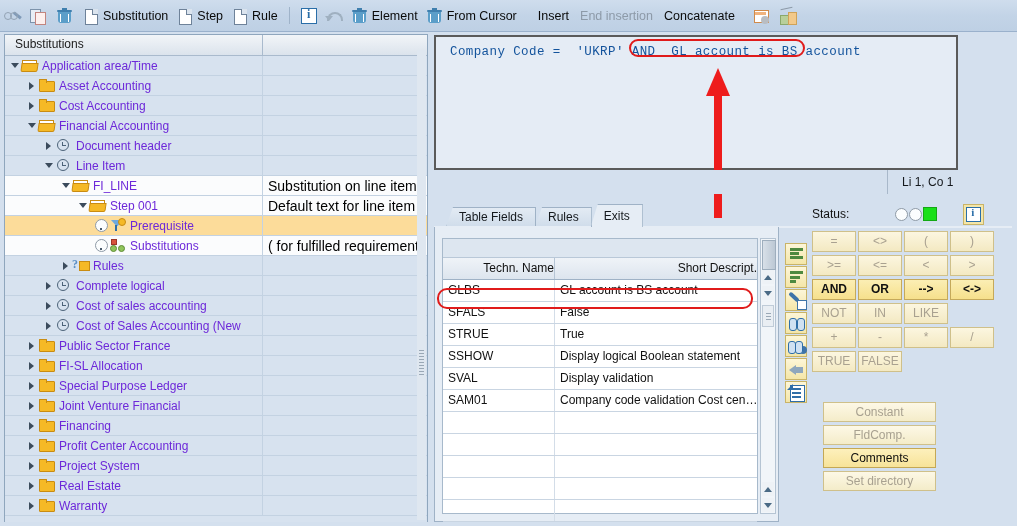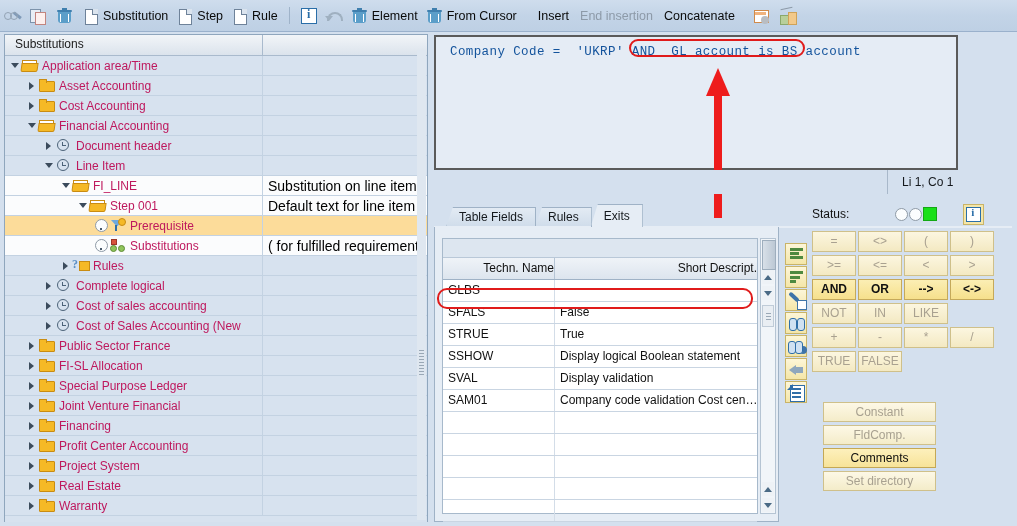--- a/index.html
+++ b/index.html
@@ -94,21 +94,21 @@
   .ti-filter i{position:absolute;left:9px;top:2px;width:6px;height:6px;background:#f5b926;border:1px solid #c98c12;border-radius:50%;}
   .ti-subst::before{content:"";position:absolute;left:2px;top:3px;width:4px;height:4px;
     background:#d8533c;border:1px solid #9d3627;}
   .ti-subst::after{content:"";position:absolute;left:1px;top:9px;width:5px;height:5px;
     background:#8fc45b;border:1px solid #5e8c36;border-radius:50%;}
   .ti-subst i{position:absolute;left:9px;top:9px;width:5px;height:5px;
     background:#8fc45b;border:1px solid #5e8c36;border-radius:50%;}
   .ti-rules::before{content:"?";position:absolute;left:0px;top:1px;font:bold 12px "Liberation Serif",serif;color:#5a8ec4;}
   .ti-rules::after{content:"";position:absolute;left:7px;top:5px;width:9px;height:8px;
     background:#f5b926;border:1px solid #c98c12;}
-  .tlabel{font-size:12px;color:#be185d;padding-left:4px;white-space:nowrap;}
+  .tlabel{font-size:12px;color:#6d28d9;padding-left:4px;white-space:nowrap;}
   
   #expr-box{position:absolute;left:434px;top:35px;width:524px;height:135px;
     background:#e5ecf5;border:2px solid #5a5a5a;box-sizing:border-box;}
   #expr-text{position:absolute;left:14px;top:8px;
     font-family:"Liberation Mono","DejaVu Sans Mono",monospace;font-size:12.5px;
     color:#13539c;letter-spacing:.4px;white-space:pre;}
   #expr-hilite{position:absolute;left:629px;top:39px;width:176px;height:18px;
     border:2.2px solid #e01b1b;border-radius:9px;box-sizing:border-box;}
   #arrow-shape{position:absolute;left:706px;top:68px;width:24px;height:150px;}
   .arrow-stem{position:absolute;left:8px;top:26px;width:8px;height:124px;background:#ee1c1c;}
@@ -549,20 +549,21 @@
 <div id="table-panel">
   <div id="tbl-inner">
     <div class="tbl-topband"></div>
     <div class="tbl-hdr">
       <div class="th-a">Techn. Name</div>
       <div class="th-b">Short Descript.</div>
     </div>
     <div id="tbl-rows">
         <div class="tbl-row">
           <div class="td-a">GLBS</div>
+          <div class="td-b">GL account is BS account</div>
         </div>
         <div class="tbl-row">
           <div class="td-a">SFALS</div>
           <div class="td-b">False</div>
         </div>
         <div class="tbl-row">
           <div class="td-a">STRUE</div>
           <div class="td-b">True</div>
         </div>
         <div class="tbl-row">

